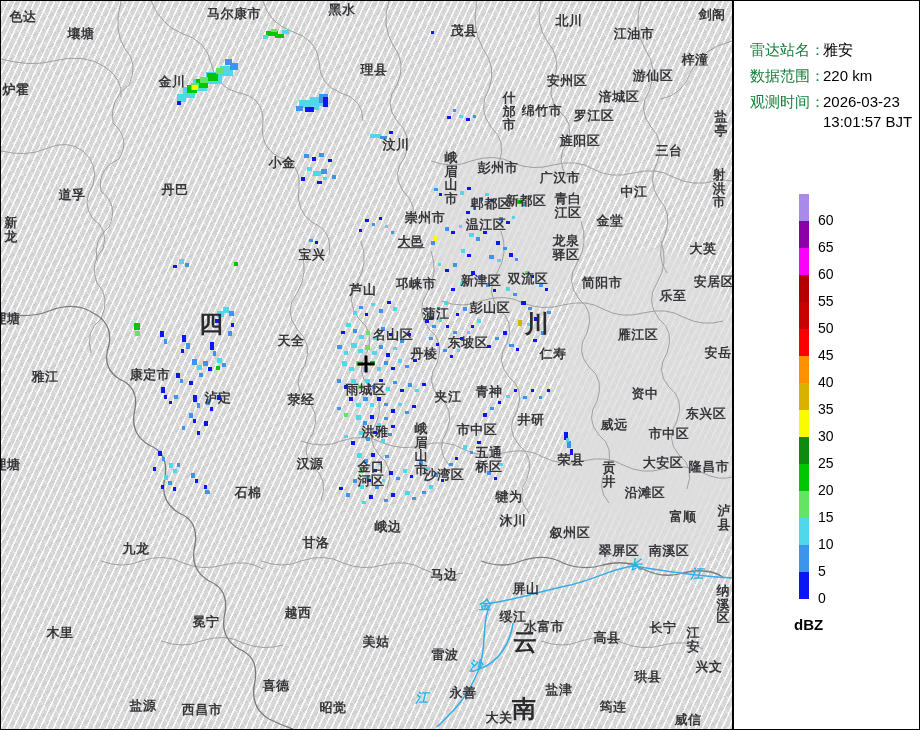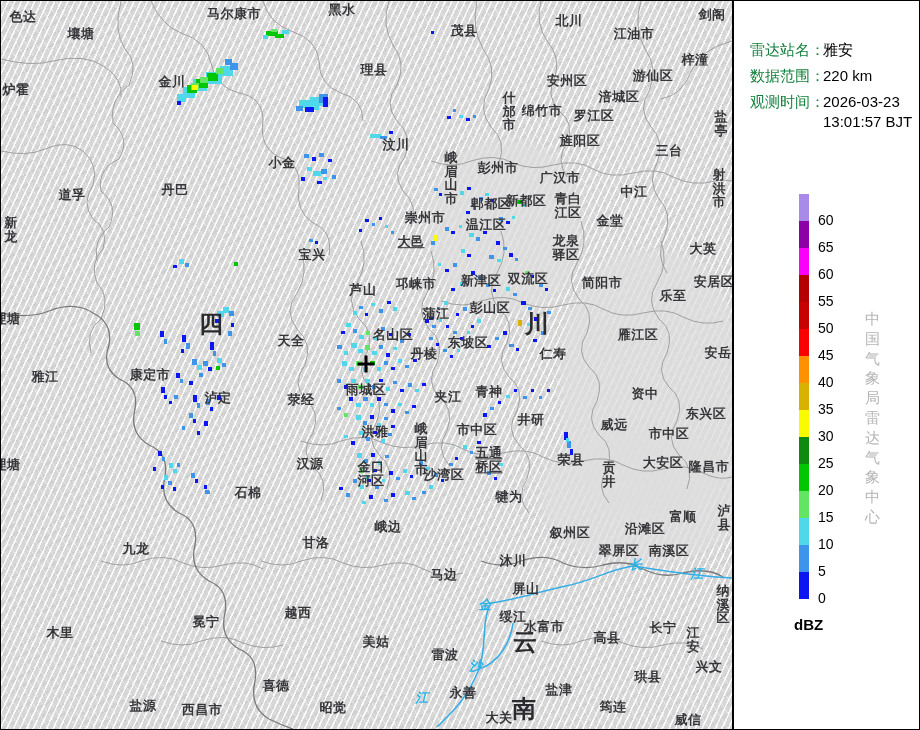--- a/index.html
+++ b/index.html
@@ -469,35 +469,35 @@
         <div class="lbl" style="left: 488px; top: 391px;">青神</div>
         <div class="lbl" style="left: 300px; top: 399px;">荥经</div>
         <div class="lbl" style="left: 644px; top: 393px;">资中</div>
         <div class="lbl" style="left: 705px; top: 413px;">东兴区</div>
         <div class="lbl" style="left: 613px; top: 424px;">威远</div>
         <div class="lbl" style="left: 668px; top: 433px;">市中区</div>
         <div class="lbl" style="left: 476px; top: 429px;">市中区</div>
         <div class="lbl" style="left: 530px; top: 419px;">井研</div>
         <div class="lbl" style="left: 374px; top: 431px;">洪雅</div>
         <div class="lbl v" style="left: 420px; top: 448px;">峨眉山市</div>
-        <div class="lbl wrap" style="left: 488px; top: 459px; width: 34px; text-decoration: underline;">五通桥区</div>
+        <div class="lbl wrap" style="left: 488px; top: 459px; width: 34px;">五通桥区</div>
         <div class="lbl" style="left: 309px; top: 463px;">汉源</div>
         <div class="lbl wrap" style="left: 370px; top: 473px; width: 34px;">金口河区</div>
         <div class="lbl" style="left: 443px; top: 474px;">沙湾区</div>
         <div class="lbl" style="left: 570px; top: 459px;">荣县</div>
         <div class="lbl" style="left: 662px; top: 462px;">大安区</div>
         <div class="lbl" style="left: 708px; top: 466px;">隆昌市</div>
         <div class="lbl v" style="left: 608px; top: 474px;">贡井</div>
-        <div class="lbl" style="left: 644px; top: 492px; margin-top: 36px;">沿滩区</div>
+        <div class="lbl" style="left: 644px; top: 492px;">沿滩区</div>
         <div class="lbl" style="left: 508px; top: 496px;">犍为</div>
         <div class="lbl" style="left: 247px; top: 492px;">石棉</div>
         <div class="lbl" style="left: 682px; top: 516px;">富顺</div>
         <div class="lbl v" style="left: 723px; top: 517px;">泸县</div>
         <div class="lbl" style="left: 569px; top: 532px;">叙州区</div>
-        <div class="lbl" style="left: 490px; top: 560px; padding-left: 44px;">沐川</div>
+        <div class="lbl" style="left: 490px; top: 520px; padding-left: 44px;">沐川</div>
         <div class="lbl" style="left: 618px; top: 550px;">翠屏区</div>
         <div class="lbl" style="left: 668px; top: 550px;">南溪区</div>
         <div class="lbl" style="left: 387px; top: 526px;">峨边</div>
         <div class="lbl" style="left: 315px; top: 542px;">甘洛</div>
         <div class="lbl" style="left: 135px; top: 548px;">九龙</div>
         <div class="lbl" style="left: 443px; top: 574px;">马边</div>
         <div class="lbl" style="left: 525px; top: 588px;">屏山</div>
         <div class="lbl v" style="left: 722px; top: 603px;">纳溪区</div>
         <div class="lbl v" style="left: 692px; top: 607px; margin-top: 32px;">江安</div>
         <div class="lbl" style="left: 662px; top: 627px;">长宁</div>
@@ -578,15 +578,14 @@
         <div class="lg-tick" style="left: 84px; top: 427px;">30</div>
         <div class="lg-tick" style="left: 84px; top: 454px;">25</div>
         <div class="lg-tick" style="left: 84px; top: 481px;">20</div>
         <div class="lg-tick" style="left: 84px; top: 508px;">15</div>
         <div class="lg-tick" style="left: 84px; top: 535px;">10</div>
         <div class="lg-tick" style="left: 84px; top: 562px;">5</div>
         <div class="lg-tick" style="left: 84px; top: 589px;">0</div>
       </div>
     <div id="dbz">dBZ</div>
 
-    <div id="watermark">中国气象局雷达气象中心</div>
   </div>
 </div>
 
 </body></html>

